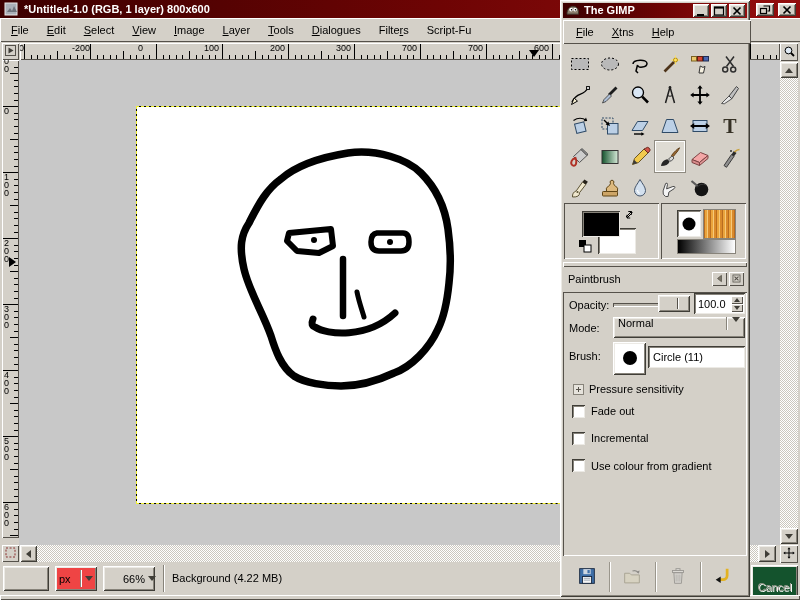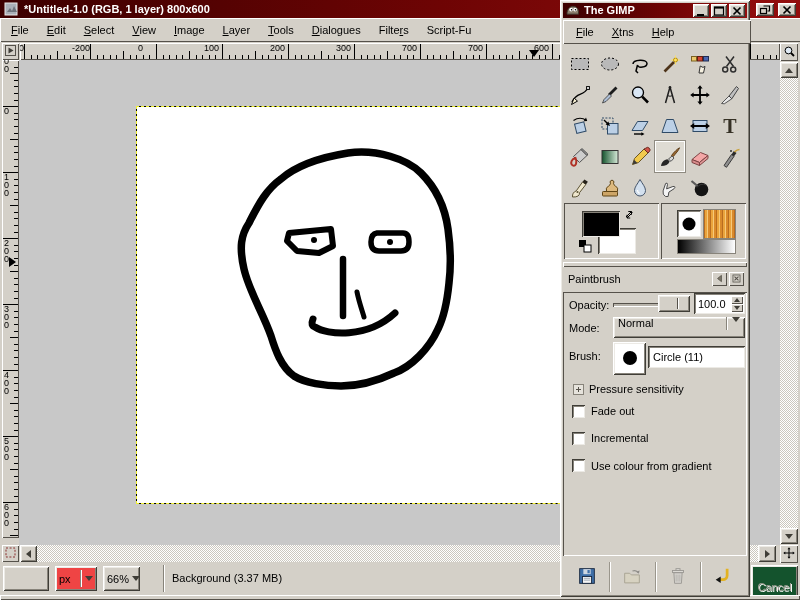--- a/index.html
+++ b/index.html
@@ -189,27 +189,27 @@
       </svg>
   </button>
 
   <div class="a" style="left:0;top:563px;width:800px;height:32px;">
     <div class="a r2" style="left:3px;top:3px;width:46px;height:25px;"></div>
     <button class="a r2" style="left:55px;top:3px;width:42px;height:25px;background:#ef4444;display:flex;align-items:center;padding:0 4px;border:0;">
       <span style="flex:1;text-align:left;">px</span>
       <span class="vsep" style="height:17px;margin-right:3px;"></span>
         <span class="ar down"></span>
     </button>
-    <button class="a r2" style="left:103px;top:3px;width:37px;height:25px;background:#d4d0c8;display:flex;align-items:center;padding:0 4px;border:0;">
+    <button class="a r2" style="left:103px;top:3px;width:52px;height:25px;background:#d4d0c8;display:flex;align-items:center;padding:0 20px;border:0;">
       <span style="flex:1;text-align:left;">66%</span>
       <span class="vsep" style="height:17px;margin-right:3px;"></span>
         <span class="ar down"></span>
     </button>
     <div class="a vsep" style="left:163px;top:2px;height:27px;"></div>
-    <span class="a" style="left:172px;top:9px;">Background (3.37 MB)</span>
+    <span class="a" style="left:172px;top:9px;">Background (4.22 MB)</span>
     <button class="a r2 disabled-text" style="left:751px;top:2px;width:47px;height:43px;background:#14532d;border:0;font-size:11px;">Cancel</button>
   </div>
   <div class="a r1" style="left:0;top:595px;width:800px;height:5px;background:#d4d0c8;"></div>
 
   <div class="a r2" id="toolbox" style="left:560px;top:0;width:190px;height:597px;">
     <div class="a titlebar" style="left:3px;top:3px;width:184px;height:15px;">
       <span class="a" style="left:2px;top:1px;">
         <svg width="15" height="12" viewBox="0 0 16 13">
             <path d="M2 11 C2 5 6 2.5 8.5 2.5 C12 2.5 14.5 5.5 14.5 8 L14.5 11z" fill="#8c7f6d" stroke="#3c342a"></path>
             <circle cx="6.5" cy="6" r="2" fill="#fff"></circle>

